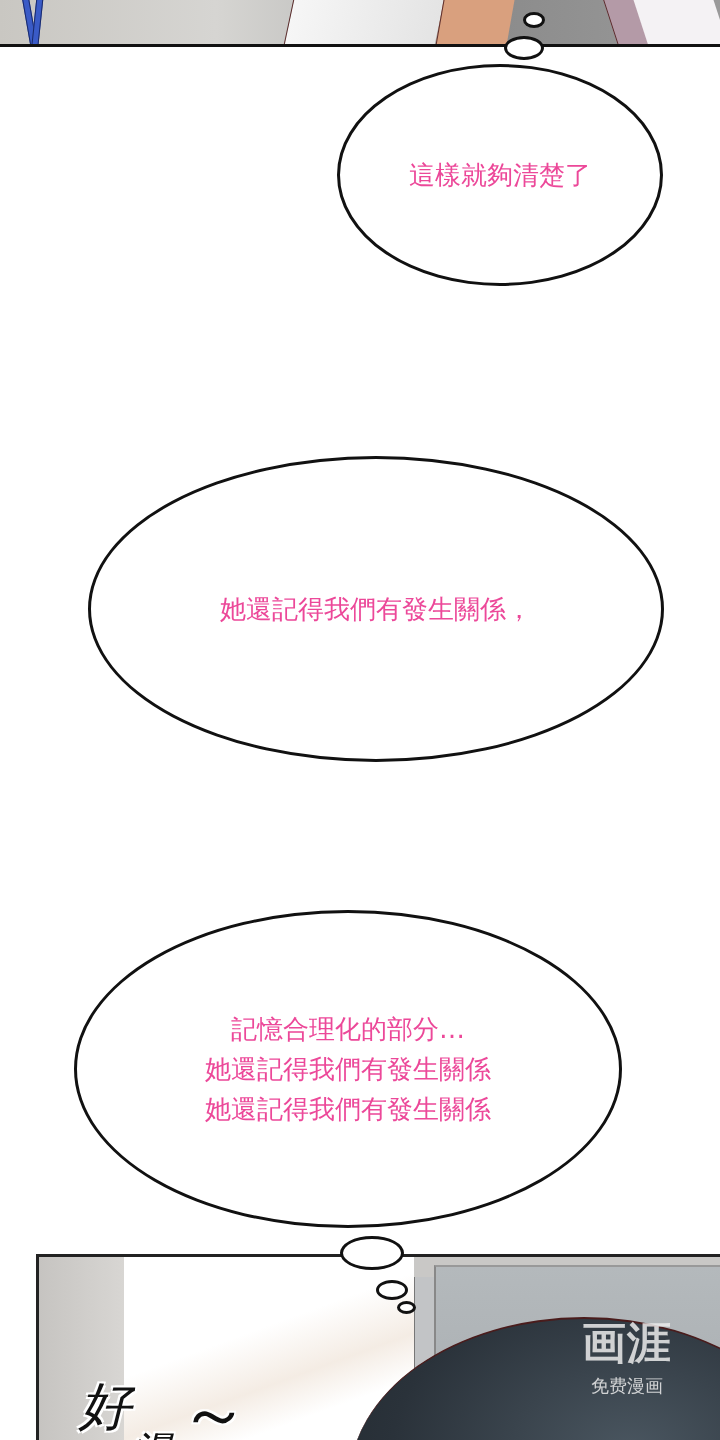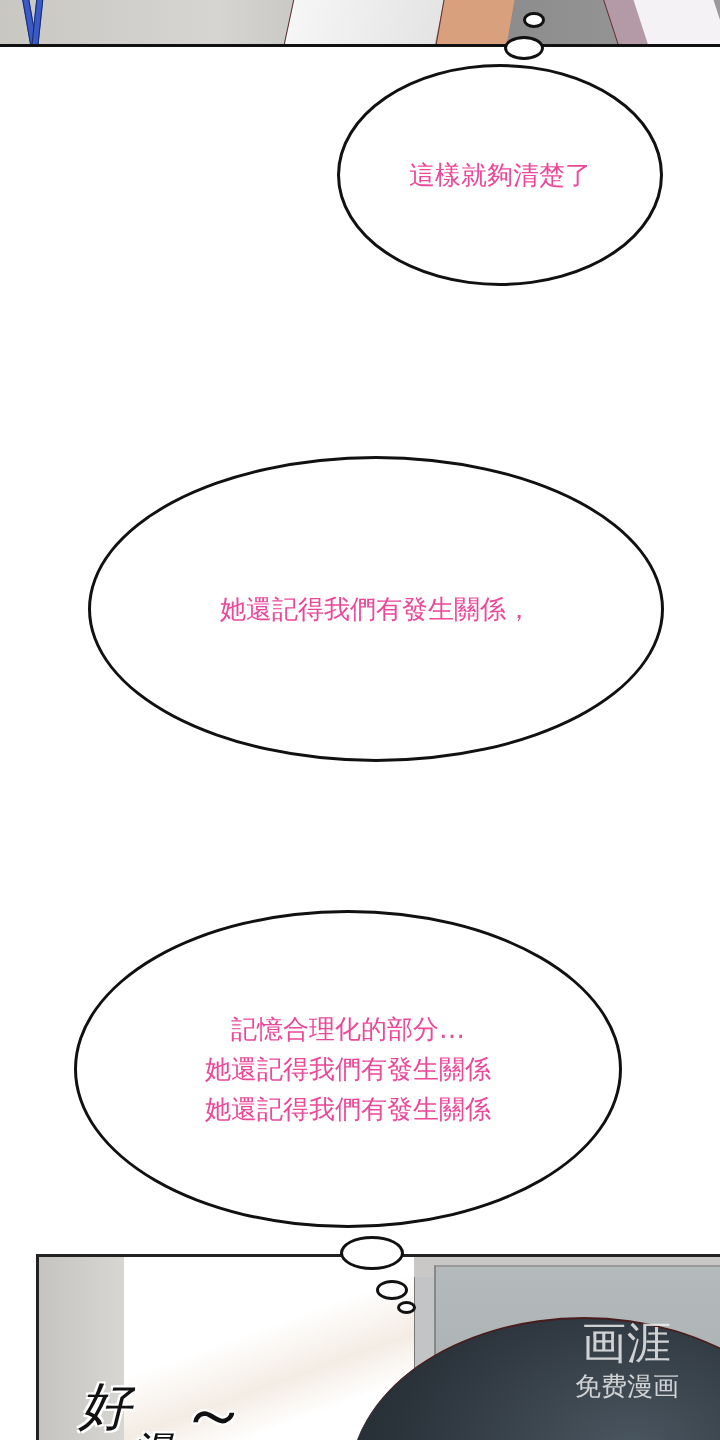--- a/index.html
+++ b/index.html
@@ -39,22 +39,22 @@
     .door { position: absolute; left: 395px; top: 8px; width: 300px; height: 200px; background: linear-gradient(180deg, #b4b9bc, #a7acaf); border-left: 2px solid #888; border-top: 2px solid #999; }
     .hair { position: absolute; left: 310px; top: 60px; width: 470px; height: 330px; border-radius: 50% 50% 0 0; background: radial-gradient(ellipse at 60% 40%, #4a5660, #2a323a 60%, #1f262c); border-top: 2px solid #4a1c1c; }
     .sfx {
       position: absolute; color: #111; font-family: "DejaVu Serif", serif; font-style: italic;
       text-shadow: 2px 2px 0 #fff, -2px -2px 0 #fff, 2px -2px 0 #fff, -2px 2px 0 #fff;
     }
     #watermark {
       position: absolute; left: 566px; top: 1318px; width: 122px; text-align: center;
       color: rgba(235,235,235,0.85);
     }
-    #watermark .wm-main { font-size: 44px; font-weight: normal; letter-spacing: 1px; line-height: 50px; }
-    #watermark .wm-sub { font-size: 26px; line-height: 24px; margin-top: 6px; }
+    #watermark .wm-main { font-size: 44px; font-weight: bold; letter-spacing: 1px; line-height: 50px; }
+    #watermark .wm-sub { font-size: 18px; line-height: 24px; margin-top: 6px; }
   </style>
 </head>
 <body>
 
 <div class="panel" id="top-panel">
   <div class="lanyard" style="left:26px; transform:rotate(-10deg);"></div>
   <div class="lanyard" style="left:34px; transform:rotate(6deg);"></div>
   <div class="shirt" style="left:290px;"></div>
   <div class="arm" style="left:440px;"></div>
   <div class="coat" style="left:610px;"></div>

